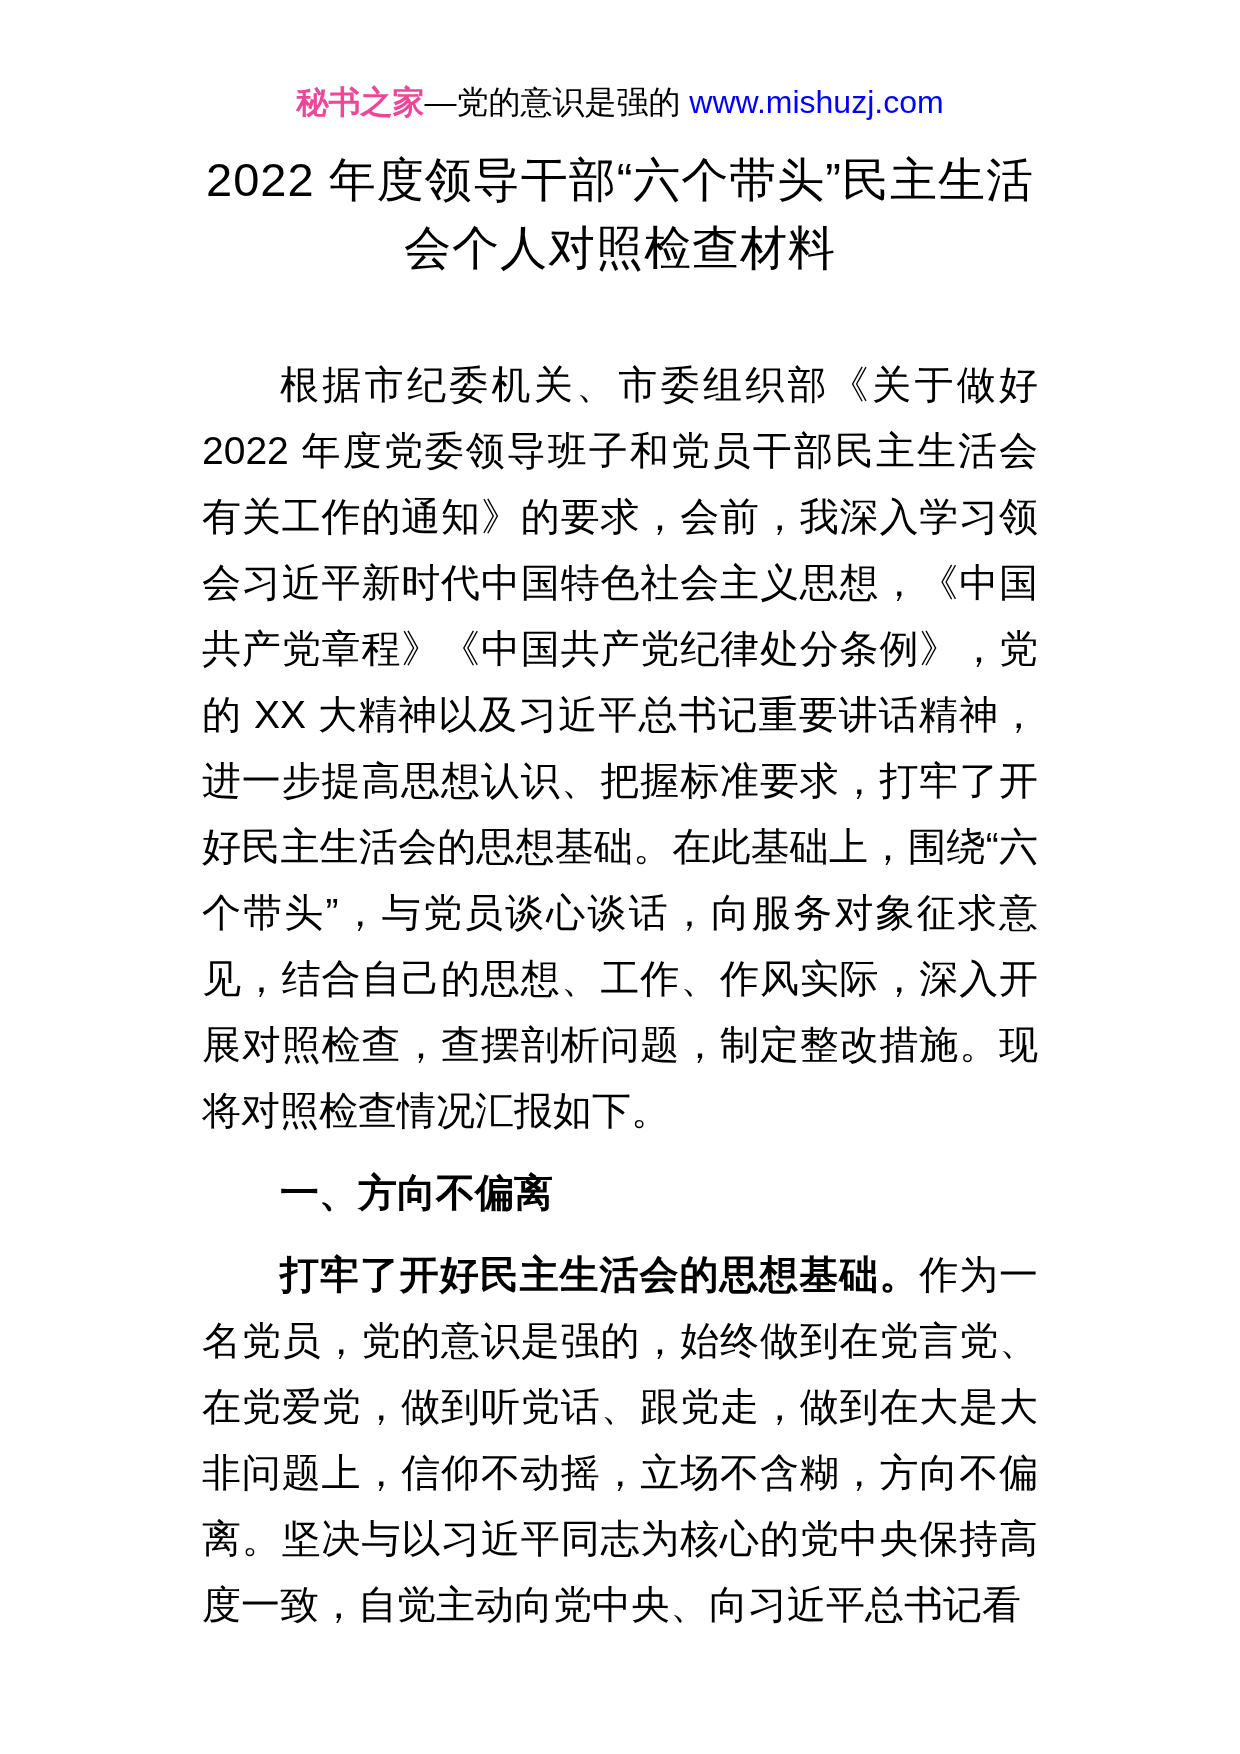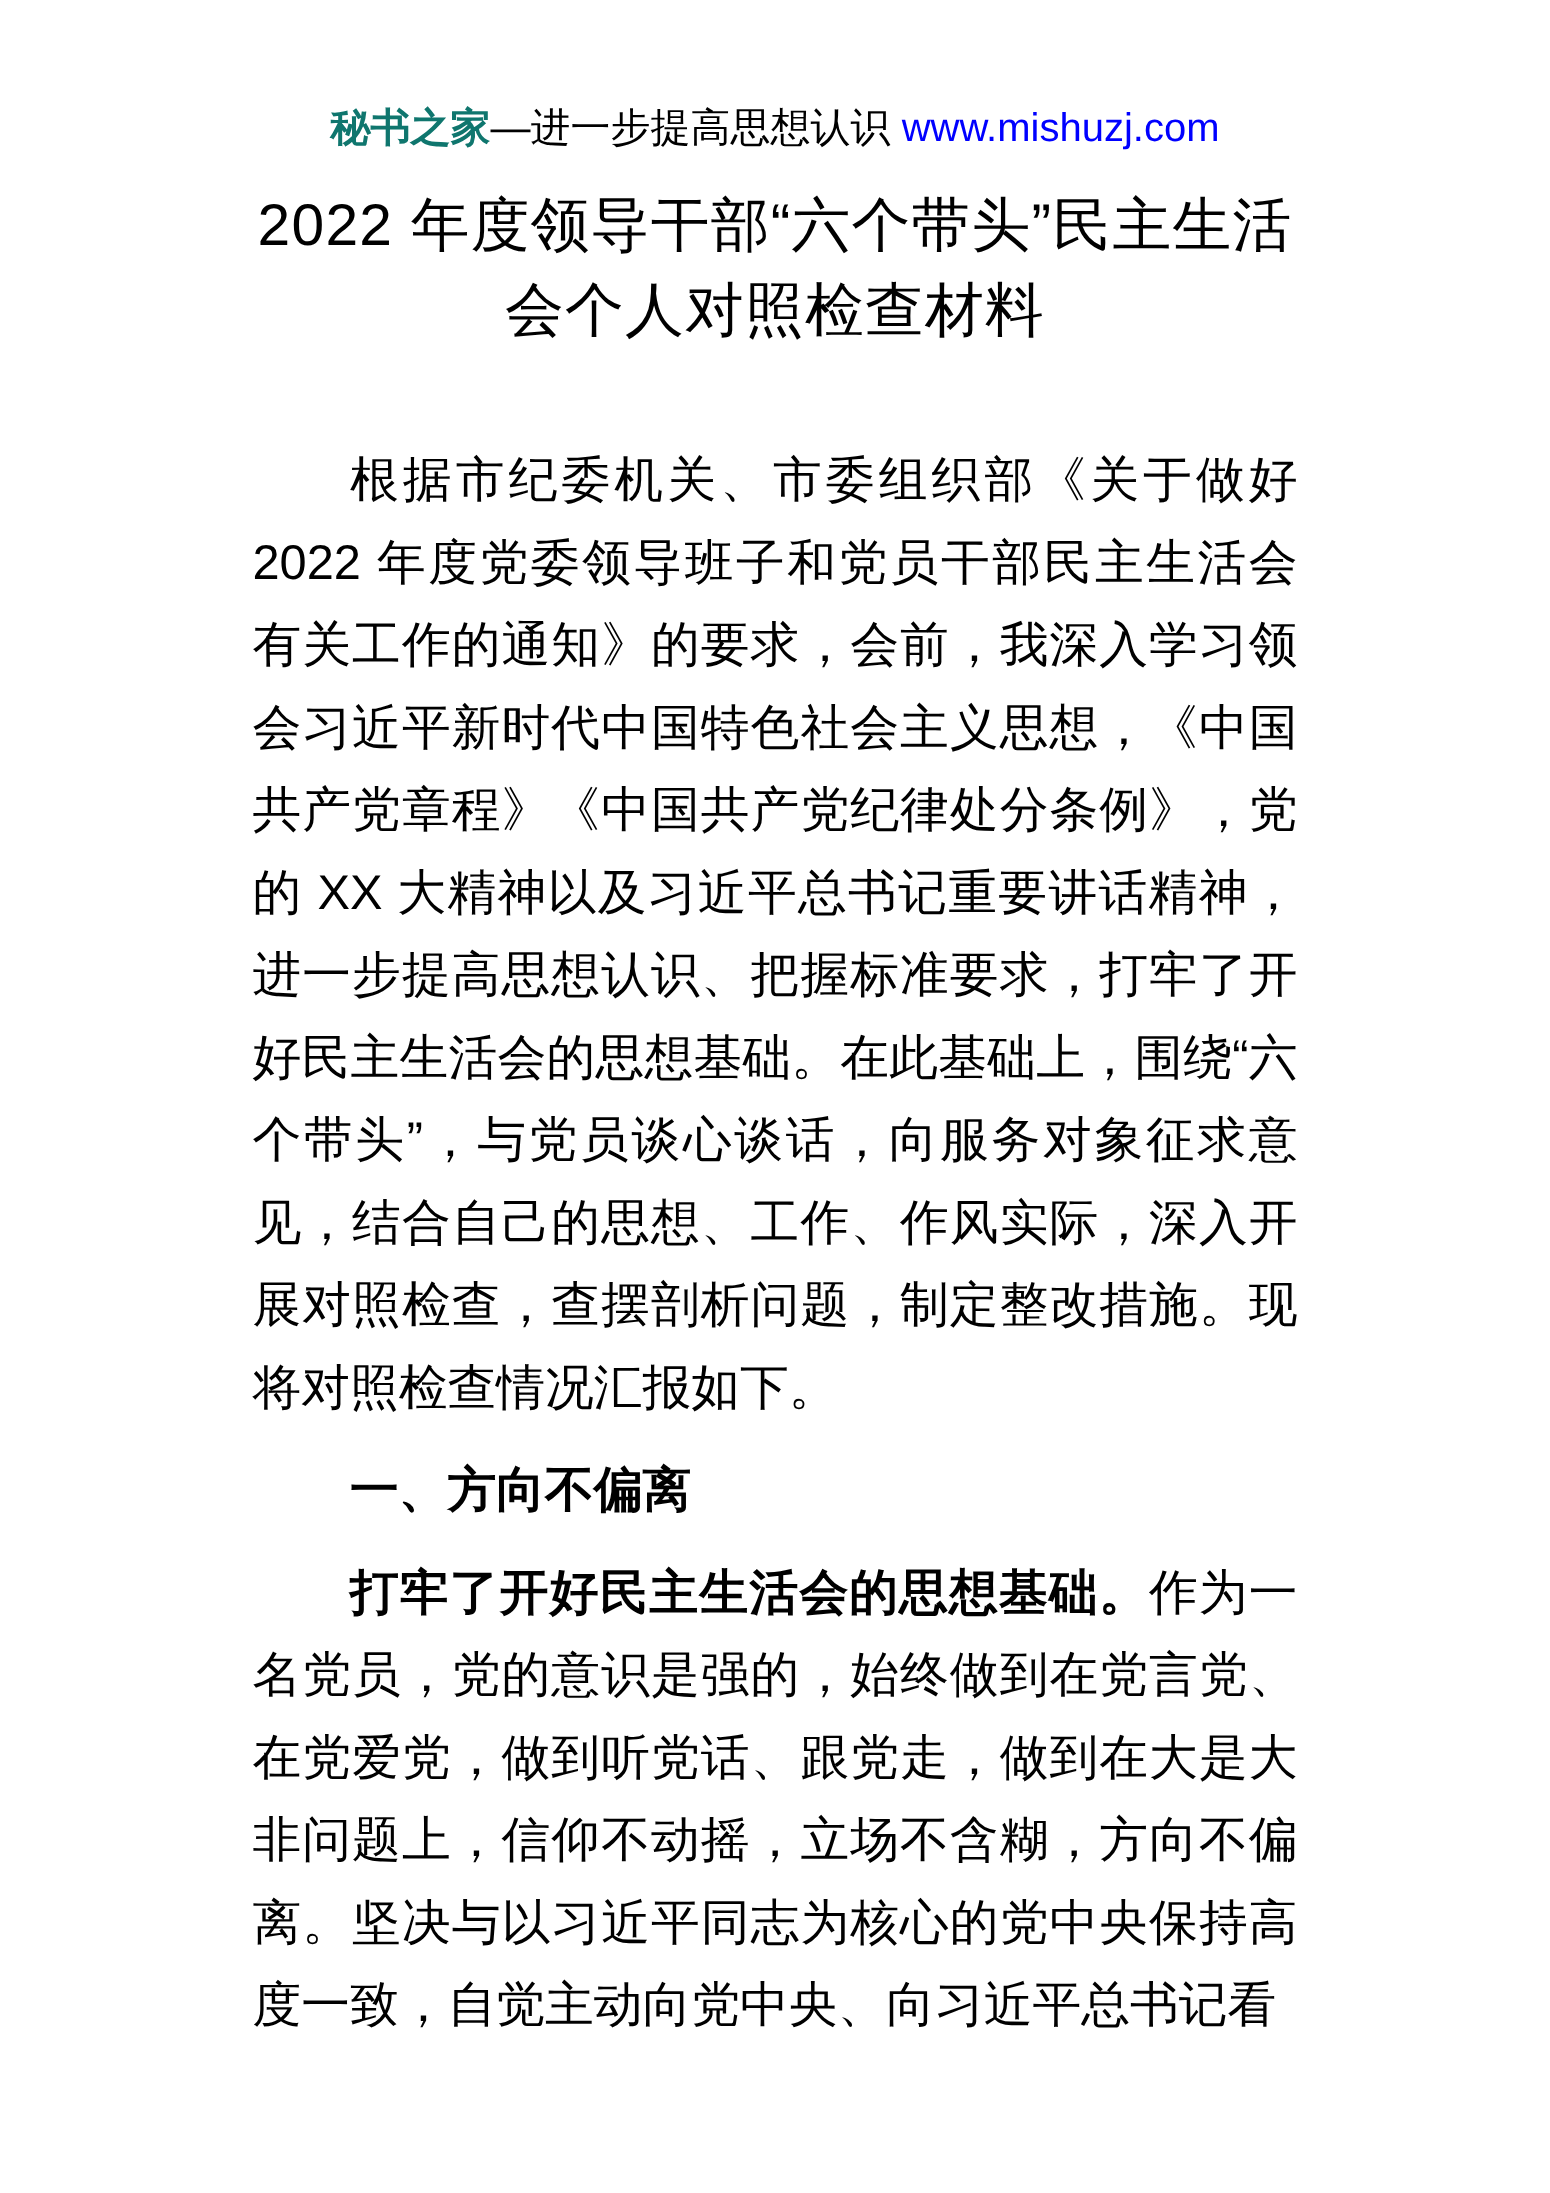--- a/index.html
+++ b/index.html
@@ -17,21 +17,21 @@
     padding: 82px 186px 0 186px;
     overflow: hidden;
   }
   .site-header {
     text-align: center;
     font-size: 32px;
     line-height: 40px;
     white-space: nowrap;
   }
   .site-header .brand {
-    color: #0f766e;
+    color: #ec4899;
     font-weight: bold;
   }
   .site-header .tagline {
     color: #000000;
   }
   .site-header .url {
     color: #0000ff;
     text-decoration: none;
   }
   .doc-title {
@@ -58,21 +58,21 @@
   .lead-bold {
     font-weight: bold;
   }
 </style>
 </head>
 <body>
 
 <div class="page">
 
   <div class="site-header">
-    <span class="brand">秘书之家</span><span class="tagline">—进一步提高思想认识 </span><a class="url" href="#">www.mishuzj.com</a>
+    <span class="brand">秘书之家</span><span class="tagline">—党的意识是强的 </span><a class="url" href="#">www.mishuzj.com</a>
   </div>
 
   <h1 class="doc-title">2022 年度领导干部“六个带头”民主生活会个人对照检查材料</h1>
 
   <div class="doc-body">
 
     <p>根据市纪委机关、市委组织部《关于做好 2022 年度党委领导班子和党员干部民主生活会有关工作的通知》的要求，会前，我深入学习领会习近平新时代中国特色社会主义思想，《中国共产党章程》《中国共产党纪律处分条例》，党的 XX 大精神以及习近平总书记重要讲话精神，进一步提高思想认识、把握标准要求，打牢了开好民主生活会的思想基础。在此基础上，围绕“六个带头”，与党员谈心谈话，向服务对象征求意见，结合自己的思想、工作、作风实际，深入开展对照检查，查摆剖析问题，制定整改措施。现将对照检查情况汇报如下。</p>
 
     <p class="section-heading">一、方向不偏离</p>
 

